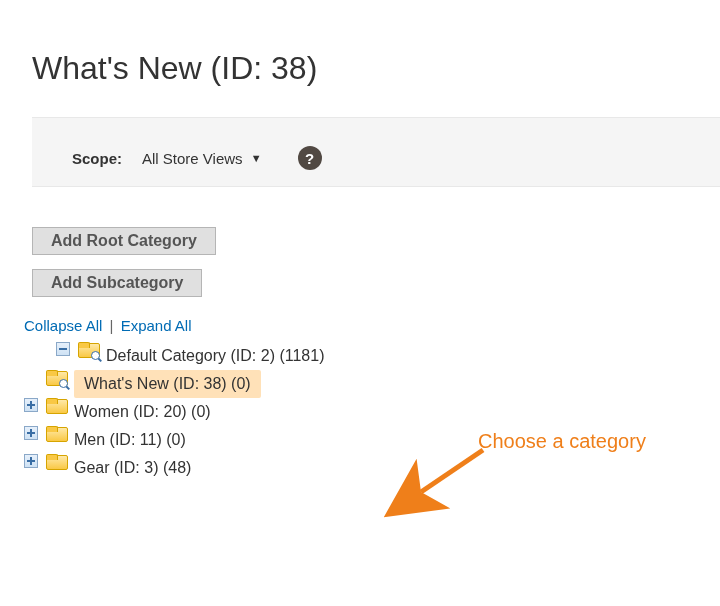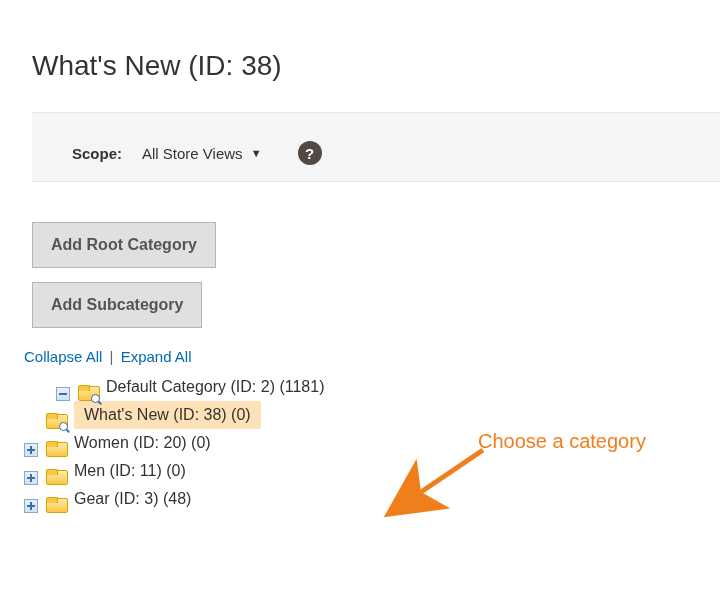--- a/index.html
+++ b/index.html
@@ -7,21 +7,21 @@
     margin: 0;
     font-family: 'Helvetica Neue', Arial, sans-serif;
     color: #333;
     background: #fff;
     width: 720px;
     height: 606px;
     overflow: hidden;
     position: relative;
   }
   .page-title {
-    font-size: 28px;
+    font-size: 32px;
     font-weight: 400;
     margin: 50px 0 30px 32px;
     color: #333;
   }
   .scope-bar {
     background: #f5f5f5;
     border-top: 1px solid #e8e8e8;
     border-bottom: 1px solid #e8e8e8;
     padding: 28px 32px 16px 40px;
     display: flex;
@@ -62,21 +62,21 @@
   .btn-row {
     margin-left: 32px;
   }
   .btn {
     display: block;
     background: #e0e0e0;
     border: 1px solid #b5b5b5;
     color: #555;
     font-size: 16px;
     font-weight: 600;
-    padding: 13px 18px;
+    padding: 4px 18px;
     margin-bottom: 14px;
     cursor: pointer;
     font-family: inherit;
   }
   .tree-actions {
     margin: 20px 0 8px 24px;
     font-size: 15px;
   }
   .tree-actions a {
     color: #006bb4;
@@ -87,21 +87,21 @@
   .tree {
     margin-left: 24px;
     font-size: 16px;
     line-height: 28px;
   }
   .tree ul { list-style: none; margin: 0; padding: 0; }
   .tree > ul > li > .node-row { padding-left: 0; }
   .children { padding-left: 48px; }
   .node-row {
     display: flex;
-    align-items: flex-end;
+    align-items: flex-start;
     gap: 2px;
     height: 28px;
   }
   .toggle {
     width: 14px;
     height: 14px;
     flex: 0 0 14px;
     border: 1px solid #8aa8c8;
     background: linear-gradient(#e6f0fb,#cfe2f4);
     position: relative;

